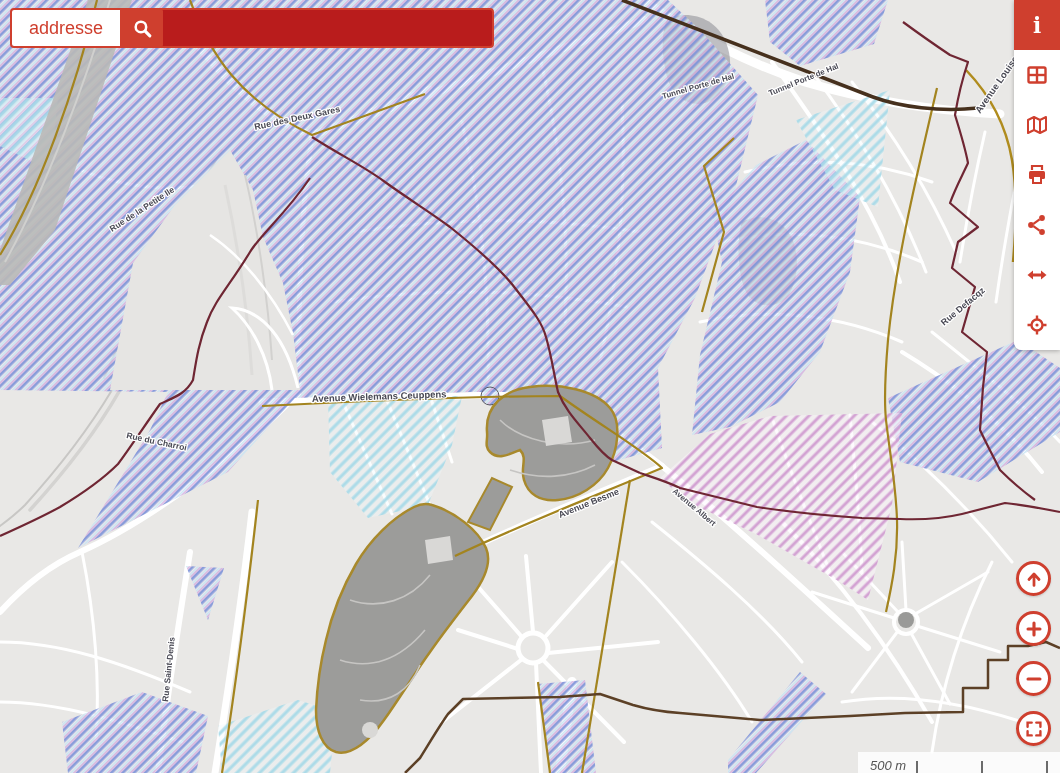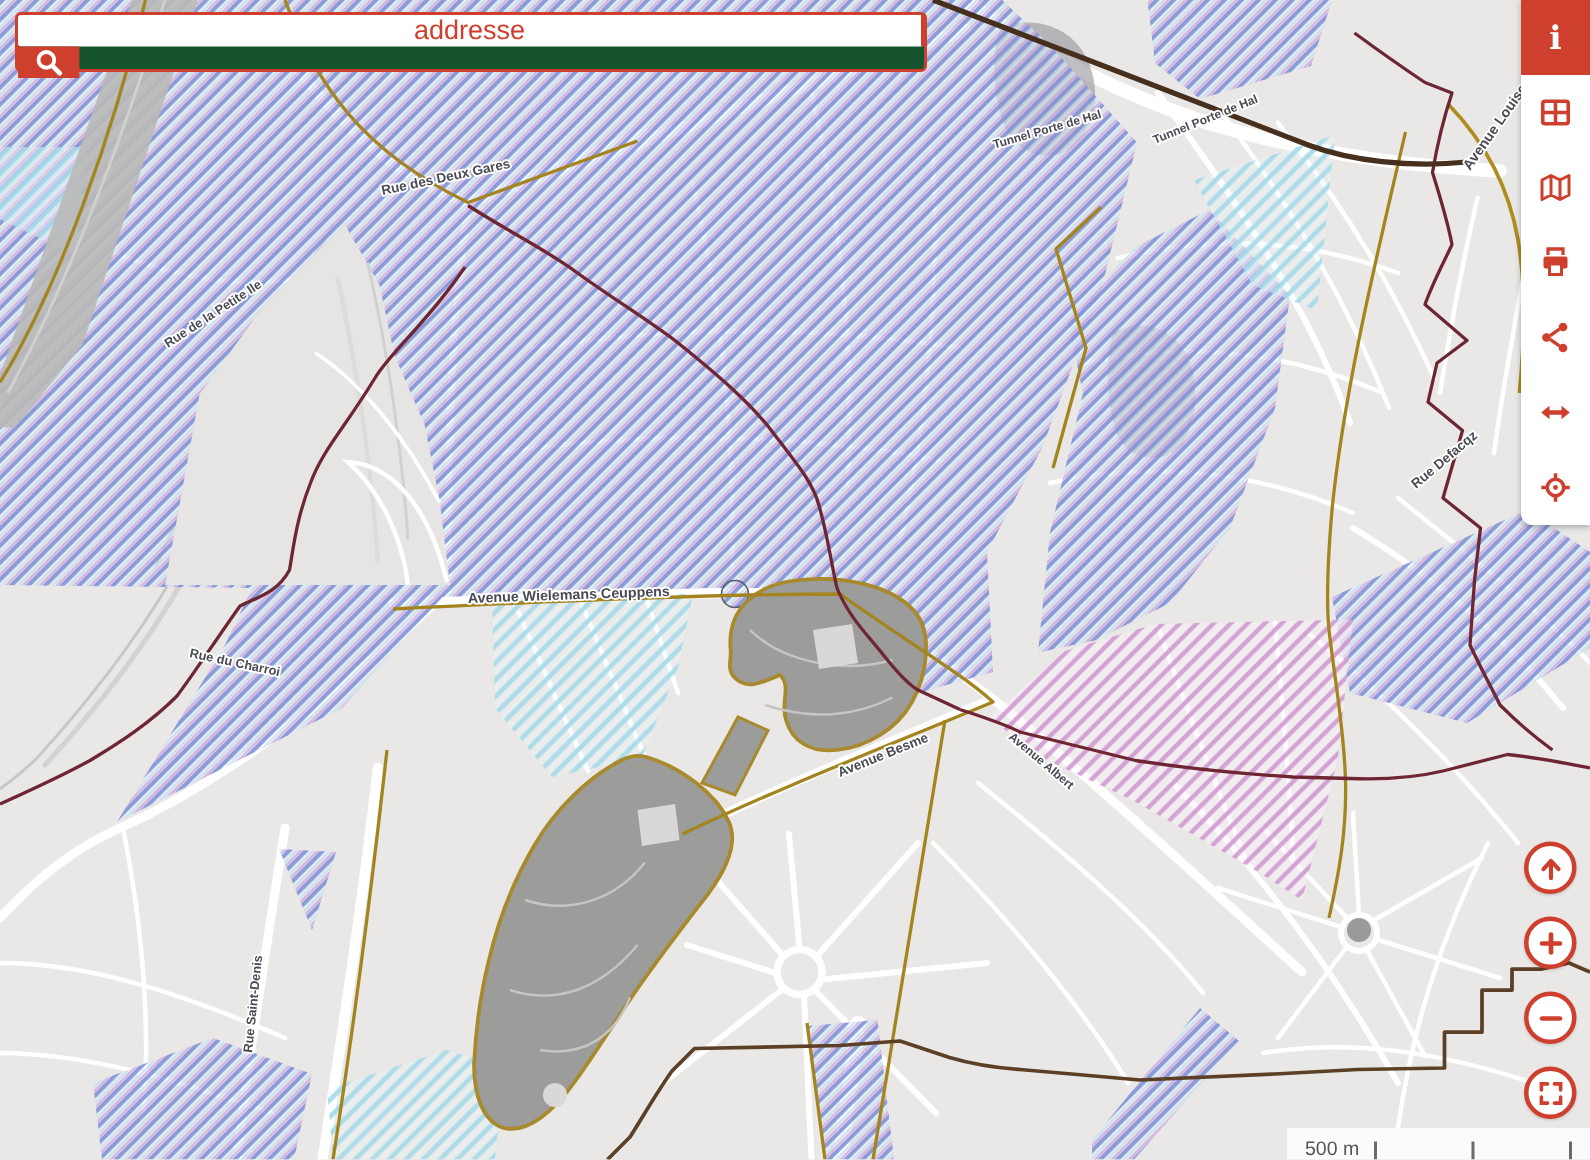--- a/index.html
+++ b/index.html
@@ -4,25 +4,24 @@
 <style>
   html,body{margin:0;padding:0;}
   body{
     width:1060px;height:773px;position:relative;overflow:hidden;
     font-family:"Liberation Sans", sans-serif;background:#e9e8e6;
   }
   #map-canvas{position:absolute;inset:0;display:block;}
 
   
   .searchbar{
-    position:absolute;left:10px;top:8px;width:608px;height:40px;
-    display:flex;align-items:stretch;background:#14532d;
+    position:absolute;left:10px;top:8px;width:484px;height:40px;
+    display:flex;align-items:stretch;background:#b91c1c;
     border:2px solid #cf3f2e;border-radius:4px;box-sizing:border-box;
     z-index:30;
-    flex-direction:column;
   }
   .search-cat{
     display:flex;align-items:center;justify-content:center;
     padding:0 17px;color:#cf3f2e;font-size:18px;
     border-right:2px solid #cf3f2e;white-space:nowrap;background:#fff;
     border-radius:2px 0 0 2px;
   }
   .search-input{
     flex:1;border:none;outline:none;font-size:18px;padding:0 12px;
     color:#444;font-family:"Liberation Sans",sans-serif;min-width:0;background:#fff;
@@ -55,21 +54,21 @@
     margin-bottom:15px;padding:0;box-shadow:0 1px 2px rgba(0,0,0,.15);
   }
 
   
   .scalebar{
     position:absolute;left:858px;top:752px;width:220px;height:34px;
     background:rgba(255,255,255,.82);z-index:25;
     display:flex;align-items:flex-start;padding:5px 0 0 12px;box-sizing:border-box;
     font-size:13px;color:#555;
   }
-  .scalebar .lbl{margin-right:10px;white-space:nowrap;padding-top:1px;}
+  .scalebar .lbl{margin-right:10px;white-space:nowrap;padding-top:1px;font-style:italic;}
   .ruler{position:relative;width:132px;height:16px;border-bottom:2px solid #6b6b6b;}
   .ruler i{position:absolute;top:4px;bottom:0;width:2px;background:#6b6b6b;}
   .ruler i:nth-child(1){left:0;}
   .ruler i:nth-child(2){left:65px;}
   .ruler i:nth-child(3){left:130px;}
 </style>
 </head>
 <body>
 
 <svg id="map-canvas" viewBox="0 0 1060 773" width="1060" height="773" xmlns="http://www.w3.org/2000/svg">

